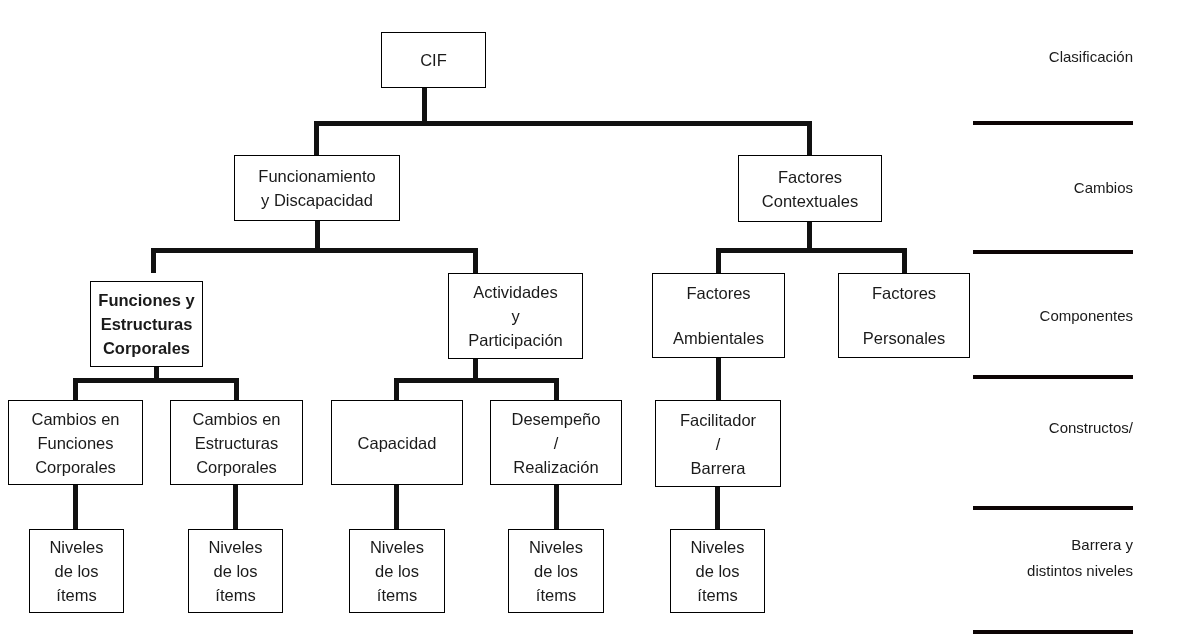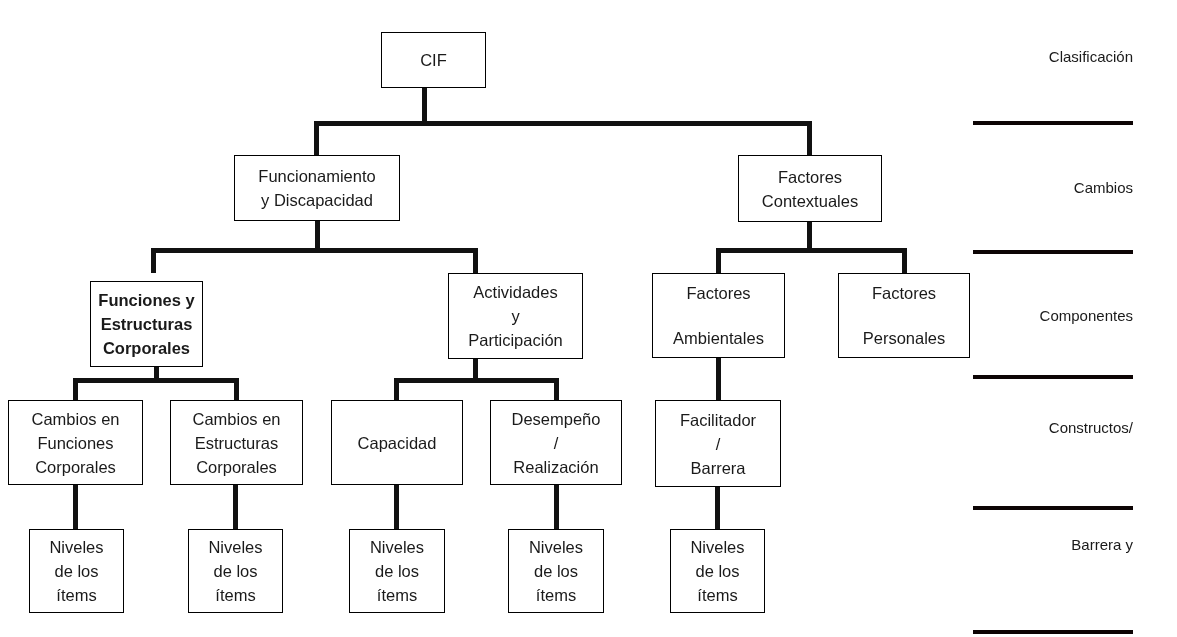--- a/index.html
+++ b/index.html
@@ -192,17 +192,18 @@
     </div>
     <div class="divider" style="top:375px;"></div>
 
     <div class="row-label" style="top:415px;">
       <span>Constructos/</span>
     </div>
     <div class="divider" style="top:506px;"></div>
 
     <div class="row-label" style="top:532px;line-height:26px;">
       <span>Barrera y</span>
+      <span>distintos niveles</span>
     </div>
     <div class="divider" style="top:630px;"></div>
   </div>
 
 </div>
 
 </body></html>

